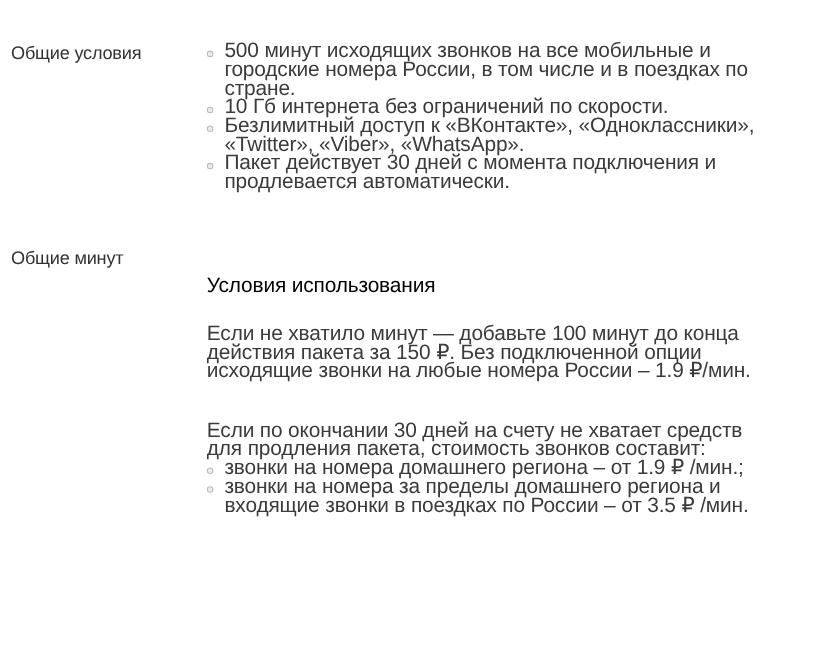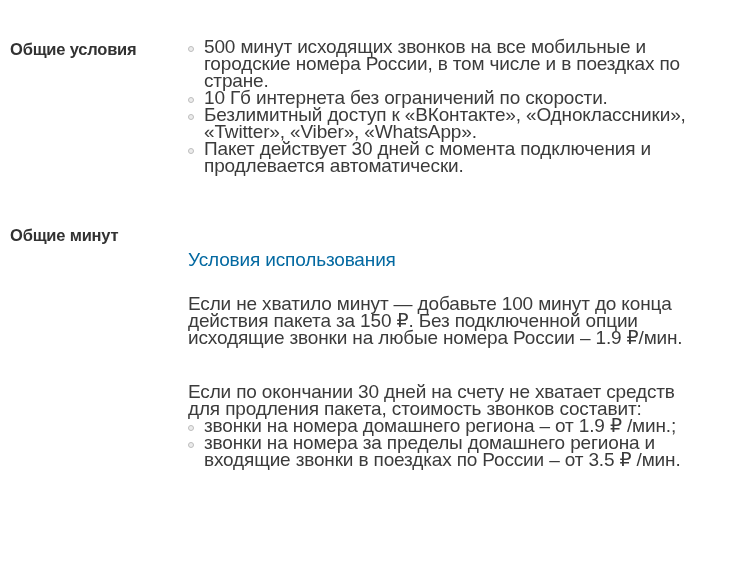--- a/index.html
+++ b/index.html
@@ -15,21 +15,21 @@
     color: #3b3b3b;
   }
   .section {
     display: grid;
     grid-template-columns: 178px 1fr;
     align-items: start;
   }
   .section + .section { margin-top: 50px; }
   .section-title {
     font-size: 16.5px;
-    font-weight: 700;
+    font-weight: 400;
     color: #323232;
     line-height: 22.5px;
     letter-spacing: -0.2px;
   }
   .col-right {
     max-width: 520px;
     font-size: 19px;
     line-height: 17px;
     letter-spacing: -0.15px;
     color: #3b3b3b;
@@ -43,21 +43,21 @@
     flex: 0 0 auto;
     width: 6px;
     height: 6px;
     border-radius: 50%;
     background: #ececec;
     border: 1px solid #bdbdbd;
     margin: 8px 10px 0 0;
   }
   p { margin: 0; }
   .subheading {
-    color: #0369a1;
+    color: #000000;
     margin-top: 27px;
   }
   .para-add-minutes { margin-top: 27px; }
   .para-expiry { margin-top: 37px; }
 </style>
 </head>
 <body>
 
 <div class="page">
 

